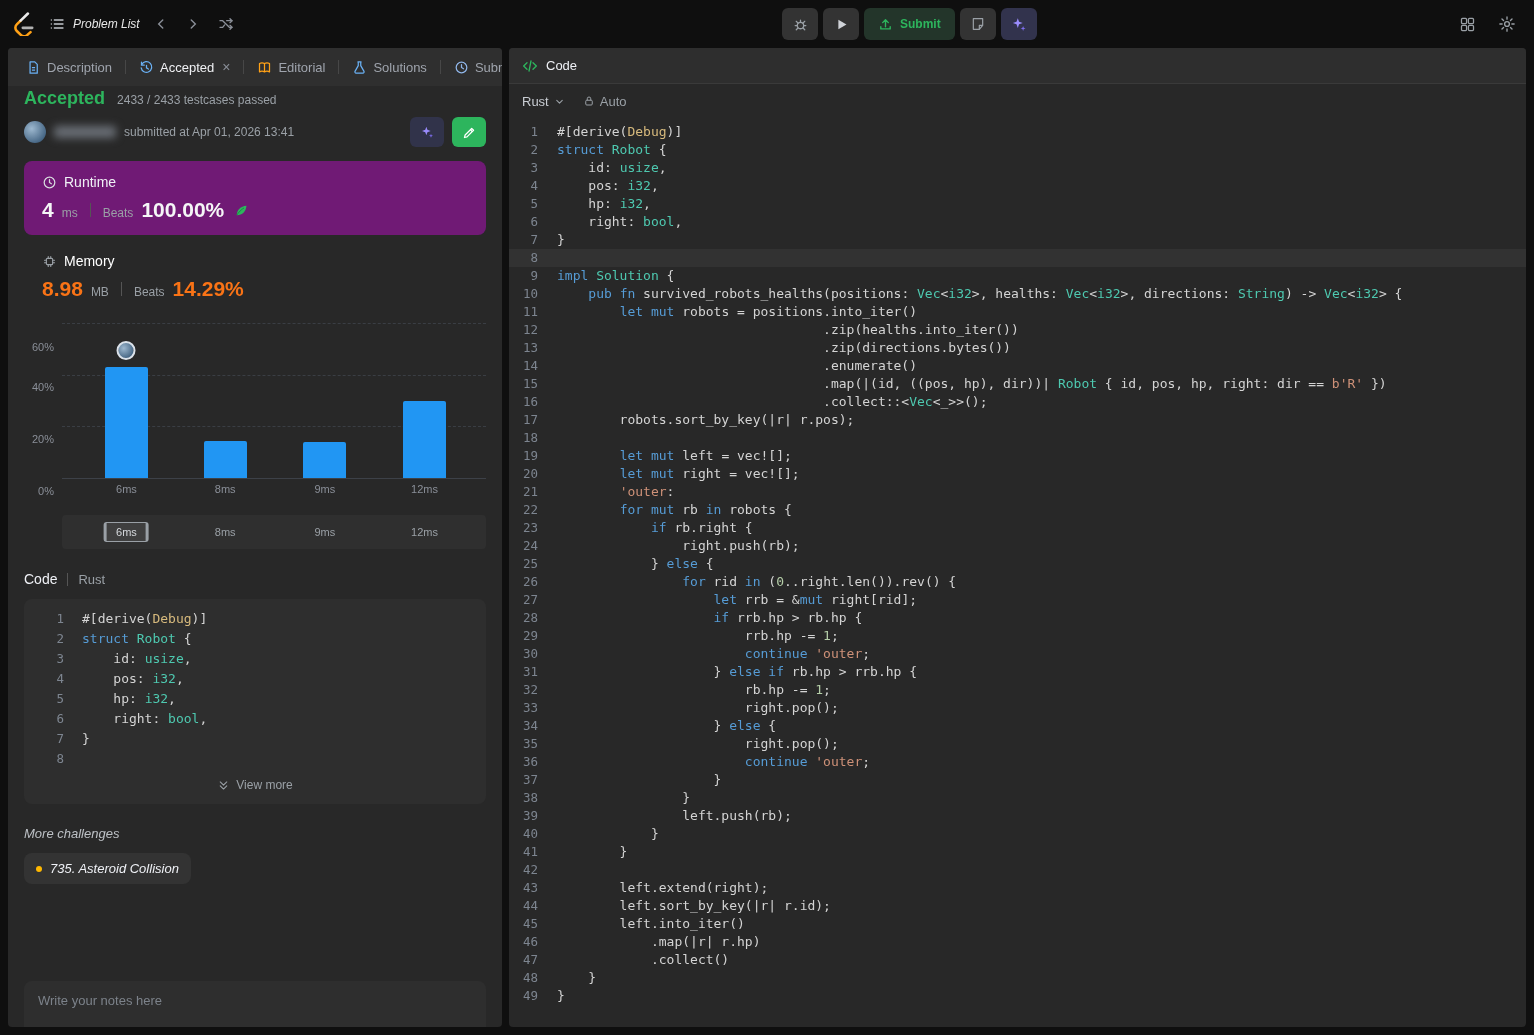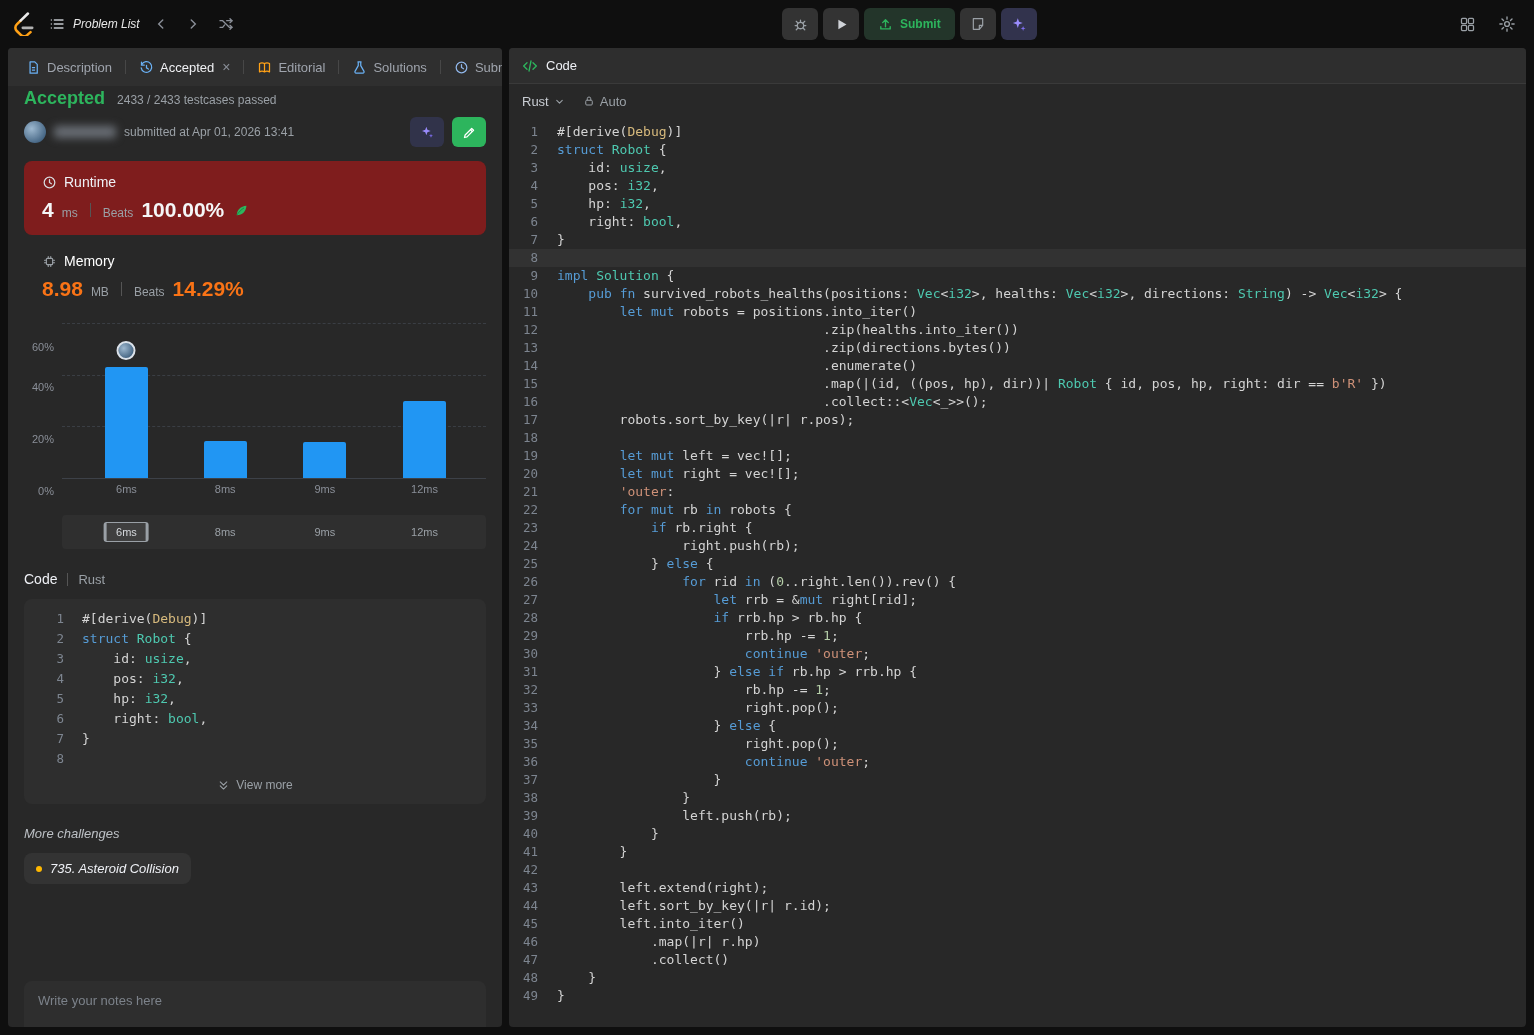--- a/index.html
+++ b/index.html
@@ -44,21 +44,21 @@
   .status-testcases { color:#9aa0a6; font-size:12px; }
   .submitted-row { display:flex; align-items:center; gap:8px; margin-top:8px; }
   .avatar { width:22px; height:22px; border-radius:50%; background:radial-gradient(circle at 35% 35%, #9db8cf, #4a6a88 70%, #2e4760); filter:blur(0.6px); flex-shrink:0; }
   .blurred-name { width:62px; height:12px; border-radius:3px; background:#6a6f76; filter:blur(4px); }
   .submitted-at { font-size:12px; color:#9aa0a6; }
   .sub-actions { margin-left:auto; display:flex; gap:8px; }
   .mini-btn { width:34px; height:30px; border:none; border-radius:6px; display:flex; align-items:center; justify-content:center; cursor:pointer; }
   .mini-btn.sparkle { background:#31334a; }
   .mini-btn.edit { background:#2db55d; }
 
-  .runtime-card { margin:14px 16px 0; background:#7f1d1d; border-radius:8px; padding:13px 18px; flex-shrink:0; }
+  .runtime-card { margin:14px 16px 0; background:#701a75; border-radius:8px; padding:13px 18px; flex-shrink:0; }
   .metric-head { display:flex; align-items:center; gap:7px; font-size:14px; color:#eff1f6; }
   .metric-vals { display:flex; align-items:baseline; margin-top:8px; gap:8px; }
   .metric-num { font-size:21px; font-weight:700; color:#f5f6f7; }
   .metric-unit { font-size:12px; color:#9aa0a6; }
   .metric-div { width:1px; height:14px; background:#555; align-self:center; margin:0 4px; }
   .metric-beats-label { font-size:12px; color:#9aa0a6; }
   .leaf { margin-left:2px; align-self:center; }
 
   .memory-block { margin:18px 16px 0; padding:0 18px; flex-shrink:0; }
   .memory-block .metric-head { color:#ffffff; }

